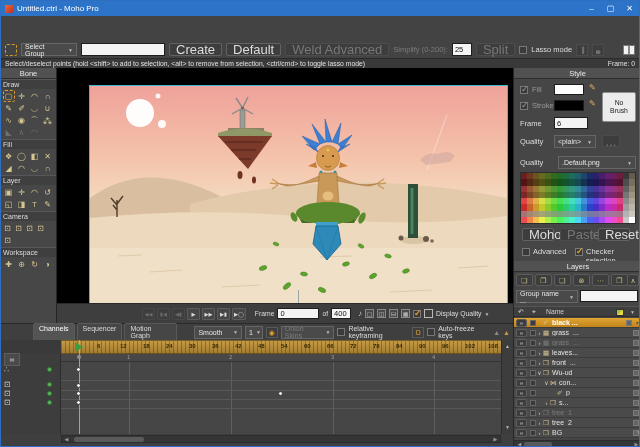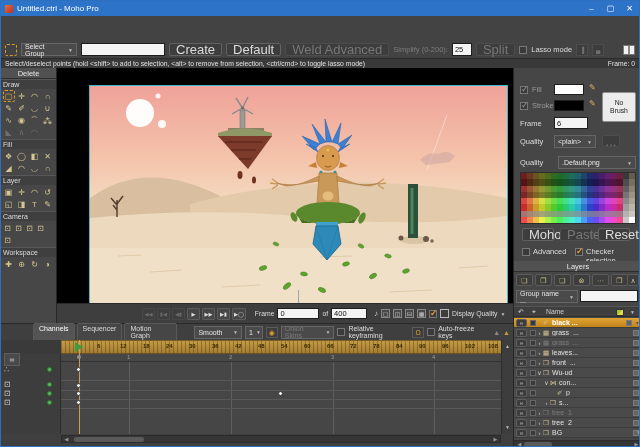--- a/index.html
+++ b/index.html
@@ -140,21 +140,21 @@
     <span style="flex:1"></span>
     <div id="bookicon"></div>
   </div>
 
   <div id="statusbar">
     <span>Select/deselect points (hold &lt;shift&gt; to add to selection, &lt;alt&gt; to remove from selection, &lt;ctrl/cmd&gt; to toggle lasso mode)</span>
     <span>Frame: 0</span>
   </div>
 
   <div id="toolspanel">
-    <div class="phead">Delete</div>
+    <div class="phead">Bone</div>
     <div id="tools-body">
         <div class="tsec-label">Draw</div>
         <div class="ticons">
           <div class="ticon active">▢</div>
           <div class="ticon">✛</div>
           <div class="ticon">◠</div>
           <div class="ticon">∩</div>
           <div class="ticon">✎</div>
           <div class="ticon">✐</div>
           <div class="ticon">◡</div>
@@ -345,21 +345,21 @@
           <div class="pbtn disabled">▮◀</div>
           <div class="pbtn disabled">◀▮</div>
           <div class="pbtn">▶</div>
           <div class="pbtn">▶▶</div>
           <div class="pbtn">▶▮</div>
           <div class="pbtn">▶◯</div>
         </div>
       <span style="margin-left:6px">Frame</span>
       <input class="winput" style="width: 42px; height: 11px;" value="0">
       <span>of</span>
-      <input class="winput" style="width: 36px; height: 11px;" value="400">
+      <input class="winput" style="width: 20px; height: 11px;" value="400">
       <span style="margin-left:4px;color:#ccc;font-size:8px">♪</span>
       <span class="lay">▢</span>
       <span class="lay">◫</span>
       <span class="lay">⊟</span>
       <span class="lay">▦</span>
       <span class="cb on"></span>
       <span id="dq-rect"></span>
       <span>Display Quality</span>
       <span style="font-size:5px;color:#bbb">▼</span>
     </div>
@@ -453,20 +453,21 @@
       <span class="chan-icon" style="left: 3px; top: 74px;">⊡</span>
       <span class="gdot" style="left: 46px; top: 76px;"></span>
       <div class="key" style="left: 75px; top: 43px;"></div>
       <div class="key" style="left: 75px; top: 59px;"></div>
       <div class="key" style="left: 75px; top: 67px;"></div>
       <div class="key" style="left: 75px; top: 76px;"></div>
       <div class="key" style="left: 277px; top: 67px;"></div>
     </div>
 
   <div id="rightpanel">
+    <div class="phead">Style</div>
 
     <span class="cb dimon rp" style="left:6px;top:18px"></span>
     <span class="rp" style="left:18px;top:17px;color:#999">Fill</span>
     <div class="swatchbox rp" style="left: 40px; top: 16px; width: 30px; height: 11px; background: rgb(255, 255, 255);" id="fill-swatch"></div>
     <span class="pencil rp" style="left:75px;top:15px">✎</span>
 
     <span class="cb dimon rp" style="left:6px;top:34px"></span>
     <span class="rp" style="left:18px;top:33px;color:#999">Stroke</span>
     <div class="swatchbox rp" style="left: 40px; top: 32px; width: 30px; height: 11px; background: rgb(0, 0, 0);" id="stroke-swatch"></div>
     <span class="pencil rp" style="left:75px;top:31px">✎</span>

